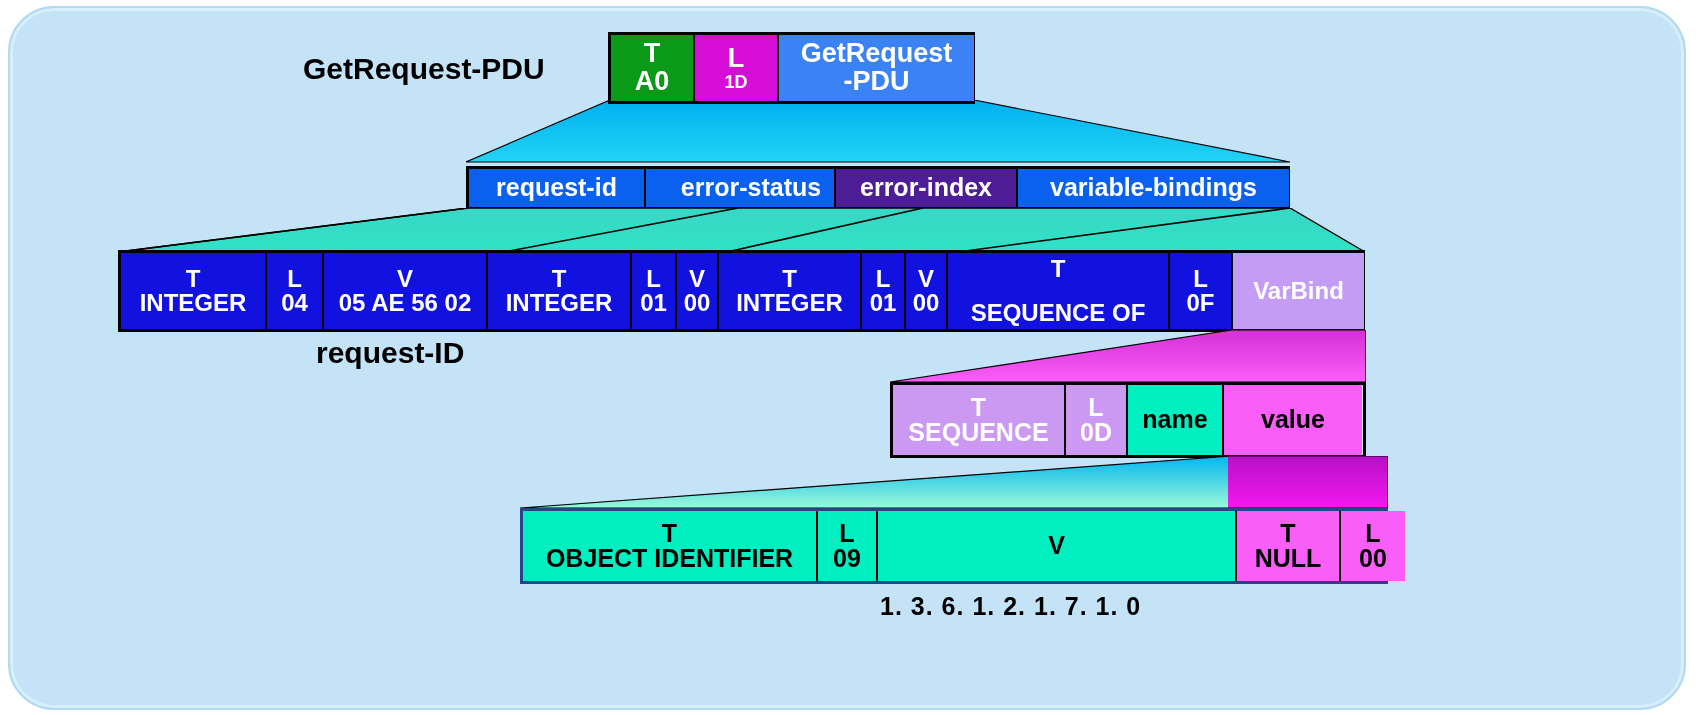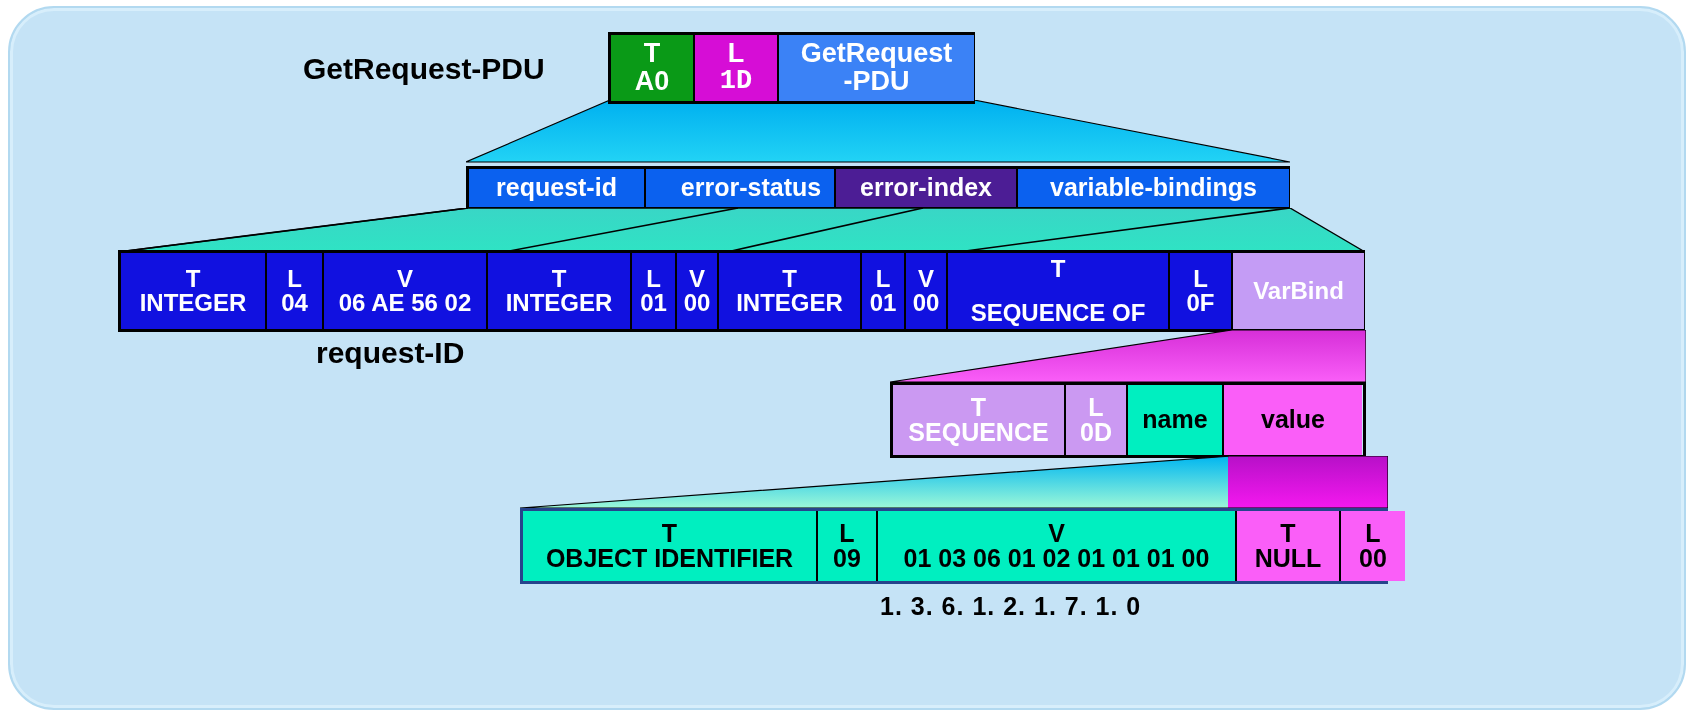--- a/index.html
+++ b/index.html
@@ -61,21 +61,21 @@
 
   <div class="lbl" style="left:303px;top:52px;font-size:30px;">GetRequest-PDU</div>
 
   <div class="strip" style="left:608px;top:32px;width:367px;height:72px;border:3px solid #000;" id="strip-row1">
       <div class="cell" style="background: rgb(10, 154, 23); color: rgb(255, 255, 255); flex: 0 0 84px;">
         <span class="l1" style="font-size: 27px;">T</span>
         <span class="l2" style="font-size: 27px;">A0</span>
       </div>
       <div class="cell" style="background: rgb(214, 13, 214); color: rgb(255, 255, 255); flex: 0 0 84px;">
         <span class="l1" style="font-size: 27px;">L</span>
-        <span class="l2" style="font-size: 27px; font-family: Liberation Mono, monospace;">1D</span>
+        <span class="l2" style="font-size: 18px;">1D</span>
       </div>
       <div class="cell" style="background: #3b82f6; color: rgb(255, 255, 255); flex: 0 0 195px; border-right: none;">
         <span class="l1" style="font-size: 27px;">GetRequest</span>
         <span class="l2" style="font-size: 27px;">-PDU</span>
       </div>
     </div>
 
   <div class="strip" style="left:466px;top:166px;width:824px;height:44px;border:3px solid #000;" id="strip-row2">
       <div class="cell" style="background: rgb(11, 97, 239); color: rgb(255, 255, 255); flex: 0 0 177px;">
         <span class="l1" style="font-size: 25px;">request-id</span>
@@ -109,21 +109,21 @@
       <div class="cell" style="background: rgb(17, 17, 224); color: rgb(255, 255, 255); flex: 0 0 146px;">
         <span class="l1" style="font-size: 24px;">T</span>
         <span class="l2" style="font-size: 24px;">INTEGER</span>
       </div>
       <div class="cell" style="background: rgb(17, 17, 224); color: rgb(255, 255, 255); flex: 0 0 57px;">
         <span class="l1" style="font-size: 24px;">L</span>
         <span class="l2" style="font-size: 24px;">04</span>
       </div>
       <div class="cell" style="background: rgb(17, 17, 224); color: rgb(255, 255, 255); flex: 0 0 164px;">
         <span class="l1" style="font-size: 24px;">V</span>
-        <span class="l2" style="font-size: 24px;">06 AE 56 02</span>
+        <span class="l2" style="font-size: 24px;">05 AE 56 02</span>
       </div>
       <div class="cell" style="background: rgb(17, 17, 224); color: rgb(255, 255, 255); flex: 0 0 144px;">
         <span class="l1" style="font-size: 24px;">T</span>
         <span class="l2" style="font-size: 24px;">INTEGER</span>
       </div>
       <div class="cell" style="background: rgb(17, 17, 224); color: rgb(255, 255, 255); flex: 0 0 45px;">
         <span class="l1" style="font-size: 24px;">L</span>
         <span class="l2" style="font-size: 24px;">01</span>
       </div>
       <div class="cell" style="background: rgb(17, 17, 224); color: rgb(255, 255, 255); flex: 0 0 42px;">
@@ -208,21 +208,20 @@
       <div class="cell" style="background: rgb(0, 239, 192); color: rgb(0, 0, 0); flex: 0 0 295px;">
         <span class="l1" style="font-size: 25px;">T</span>
         <span class="l2" style="font-size: 25px;">OBJECT IDENTIFIER</span>
       </div>
       <div class="cell" style="background: rgb(0, 239, 192); color: rgb(0, 0, 0); flex: 0 0 60px;">
         <span class="l1" style="font-size: 25px;">L</span>
         <span class="l2" style="font-size: 25px;">09</span>
       </div>
       <div class="cell" style="background: rgb(0, 239, 192); color: rgb(0, 0, 0); flex: 0 0 359px;">
         <span class="l1" style="font-size: 25px;">V</span>
-        <span class="l2" style="font-size: 25px;">01 03 06 01 02 01 01 01 00</span>
       </div>
       <div class="cell" style="background: rgb(250, 94, 248); color: rgb(0, 0, 0); flex: 0 0 104px;">
         <span class="l1" style="font-size: 25px;">T</span>
         <span class="l2" style="font-size: 25px;">NULL</span>
       </div>
       <div class="cell" style="background: rgb(250, 94, 248); color: rgb(0, 0, 0); flex: 0 0 64px; border-right: none;">
         <span class="l1" style="font-size: 25px;">L</span>
         <span class="l2" style="font-size: 25px;">00</span>
       </div>
     </div>

